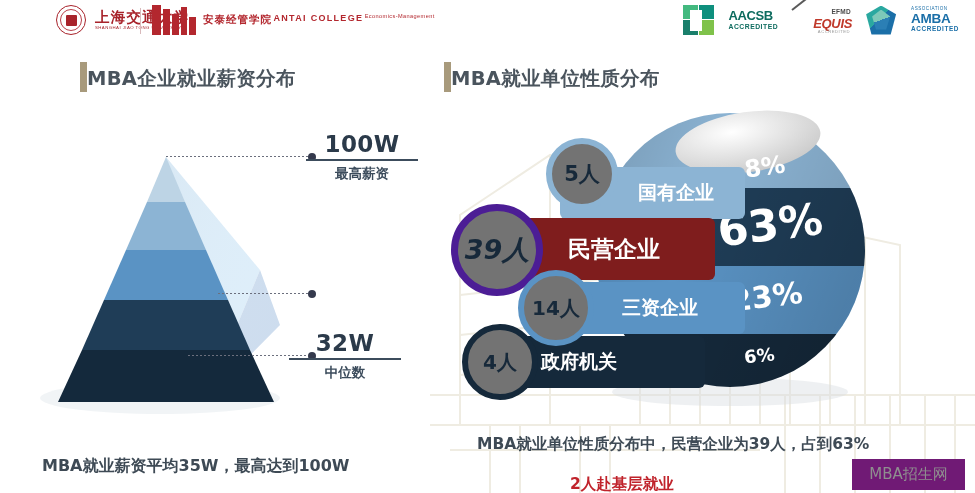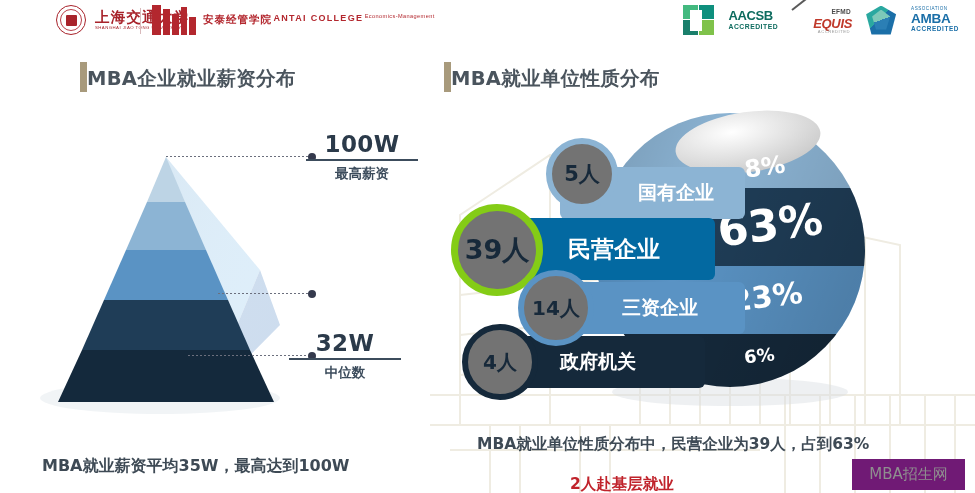--- a/index.html
+++ b/index.html
@@ -370,34 +370,34 @@
 
   
 
   
   <div class="pill" style="left:130px; top:48px; width:185px; height:52px; background:#8cb4d4;margin-top:19px;">
     <span class="pill-label" style="margin-left:78px; font-size:19px;">国有企业</span>
   </div>
   <div class="bubble" style="left:116px; top:38px; width:72px; height:72px; border:6px solid #8cb4d4; font-size:21px;">5人</div>
 
   
-  <div class="pill" style="left:40px; top:118px; width:245px; height:62px; background:#0369a1;">
+  <div class="pill" style="left:40px; top:118px; width:245px; height:62px; background:#7f1d1d;">
     <span class="pill-label" style="margin-left:98px; font-size:23px;">民营企业</span>
   </div>
-  <div class="bubble" style="left:21px; top:104px; width:92px; height:92px; border:7px solid #84cc16; font-size:27px;">39人</div>
+  <div class="bubble" style="left:21px; top:104px; width:92px; height:92px; border:7px solid #4c1d95; font-size:27px;font-style:italic;">39人</div>
 
   
   <div class="pill" style="left:110px; top:182px; width:205px; height:52px; background:#5a93c4;">
     <span class="pill-label" style="margin-left:82px; font-size:19px;">三资企业</span>
   </div>
   <div class="bubble" style="left:88px; top:170px; width:76px; height:76px; border:6px solid #5a93c4; font-size:20px;">14人</div>
 
   
   <div class="pill" style="left:50px; top:236px; width:225px; height:52px; background:#15293b;">
-    <span class="pill-label" style="margin-left:80px; font-size:19px;">政府机关</span>
+    <span class="pill-label" style="margin-left:61px; font-size:19px;">政府机关</span>
   </div>
   <div class="bubble" style="left:32px; top:224px; width:76px; height:76px; border:6px solid #15293b; font-size:20px;">4人</div>
 </div>
 
 <div id="caption-right-1">MBA就业单位性质分布中，民营企业为39人，占到63%</div>
 <div id="caption-right-2">2人赴基层就业</div>
 
 <div class="watermark">MBA招生网</div>
 
 </body></html>

